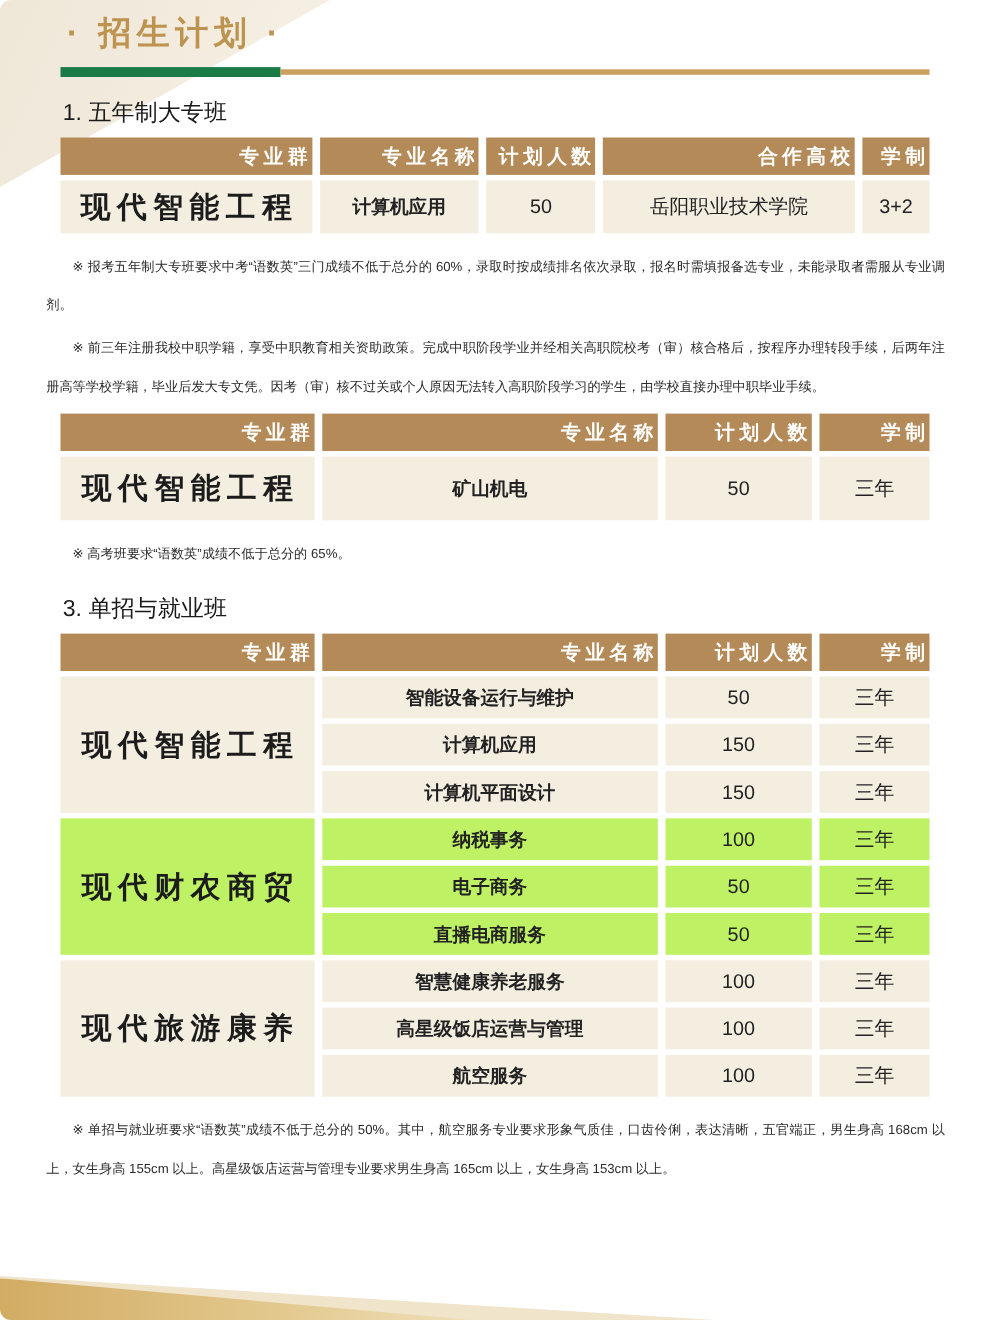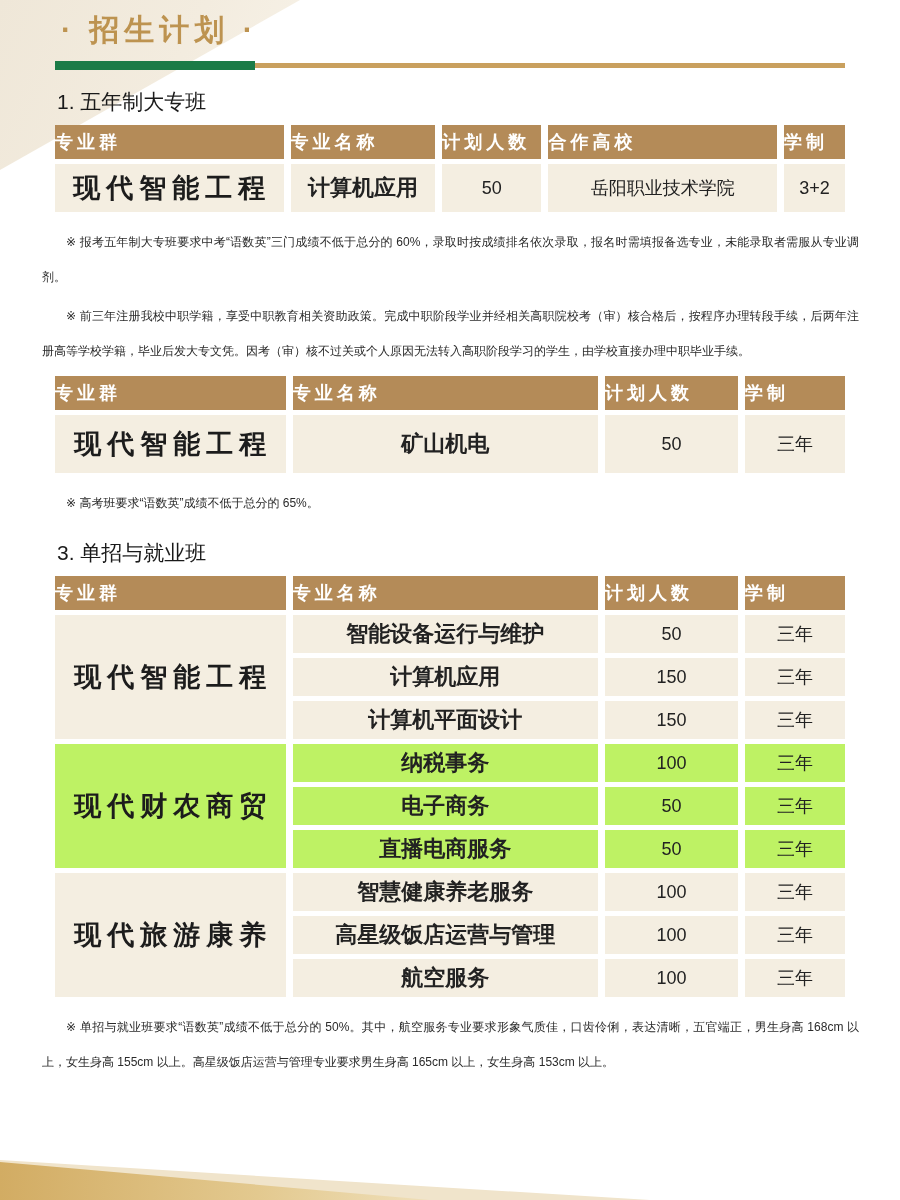--- a/index.html
+++ b/index.html
@@ -6,20 +6,21 @@
   html,body { background:#ffffff; }
   .page {
     position: relative;
     width: 900px;
     height: 1200px;
     margin: 0 auto;
     background: #ffffff;
     overflow: hidden;
     font-family: "Liberation Sans", "DejaVu Sans", sans-serif;
     color: #222222;
+    border-radius: 10px;
   }
   
   .deco-top-left {
     position: absolute; left: 0; top: 0;
     width: 300px; height: 170px;
     background: linear-gradient(115deg, #efe7d8 0%, #f3ecdf 55%, #f8f3e9 100%);
     clip-path: polygon(0 0, 100% 0, 0 100%);
   }
   .deco-bottom-beige {
     position: absolute; left: 0; bottom: 0;
@@ -59,36 +60,36 @@
     border-collapse: separate;
     border-spacing: 7px 5px;
     table-layout: fixed;
   }
   th.col-header {
     background: #b48b58;
     color: #ffffff;
     font-size: 18px;
     font-weight: bold;
     letter-spacing: 4px;
-    text-align: left;
+    text-align: right;
     height: 34px;
   }
   td { text-align: center; vertical-align: middle; }
   .cream { background: #f4eee1; }
   .tan   { background: #bef264; }
   td.group-cell {
     font-family: "Liberation Serif", "DejaVu Serif", serif;
     font-weight: bold;
     font-size: 27px;
     letter-spacing: 6px;
     color: #1c1c1c;
     text-indent: 6px;
     margin-left: 16px;
   }
-  td.major-cell { font-weight: bold; font-size: 22px; color: #222; }
+  td.major-cell { font-weight: bold; font-size: 17px; color: #222; }
   td.num-cell, td.dur-cell { font-size: 18px; color: #222; }
   .t1 td { height: 48px; }
   .t2 td { height: 58px; }
   .t3 td { height: 38px; text-align: center; }
   .note {
     font-size: 12px;
     line-height: 35px;
     color: #2a2a2a;
     text-align: justify;
     text-indent: 2em;

